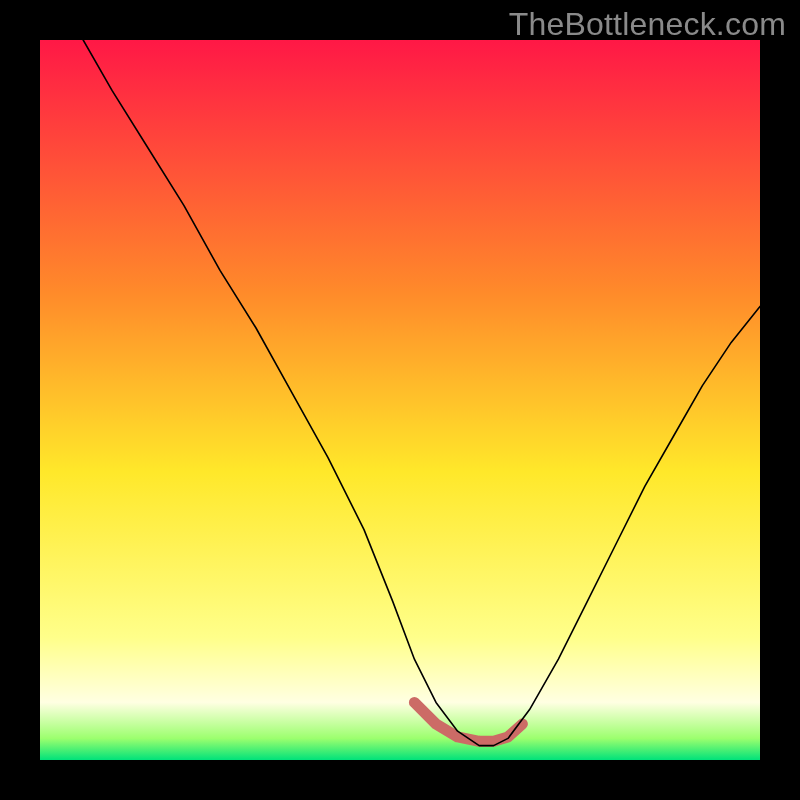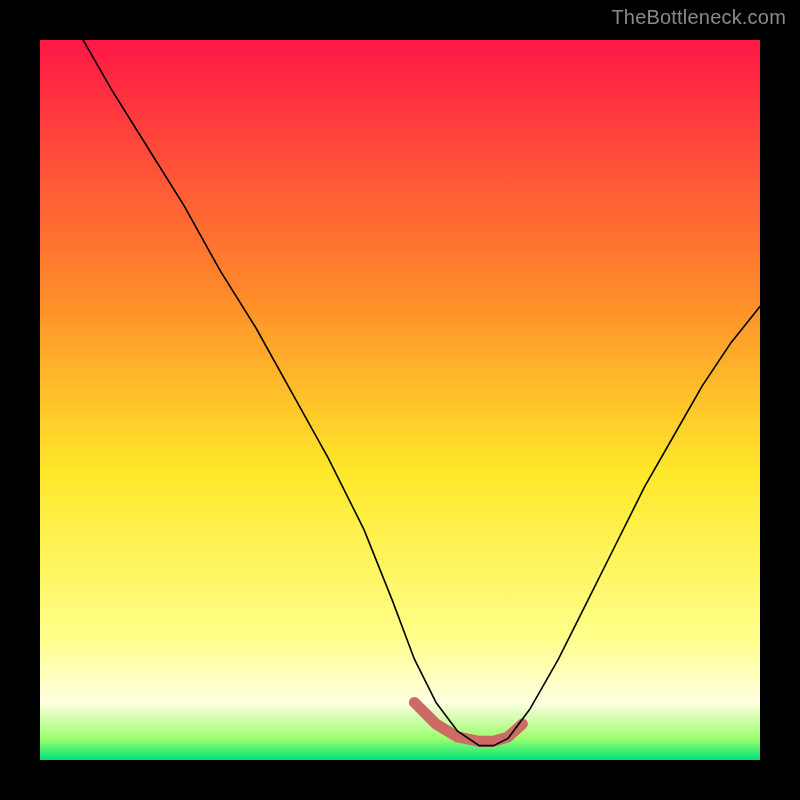--- a/index.html
+++ b/index.html
@@ -4,21 +4,21 @@
 <style>
   * { margin: 0; padding: 0; box-sizing: border-box; }
   html, body { width: 800px; height: 800px; overflow: hidden; background: #000; }
   .wrap { position: relative; width: 800px; height: 800px; }
 
   .watermark {
     position: absolute;
     top: 6px;
     right: 14px;
     font-family: Arial, Helvetica, sans-serif;
-    font-size: 20px;
+    font-size: 32px;
     color: #8a8a8a;
     z-index: 10;
     letter-spacing: 0.2px;
     margin-left: 31px;
   }
 
   .plot {
     position: absolute;
     left: 40px;
     top: 40px;

